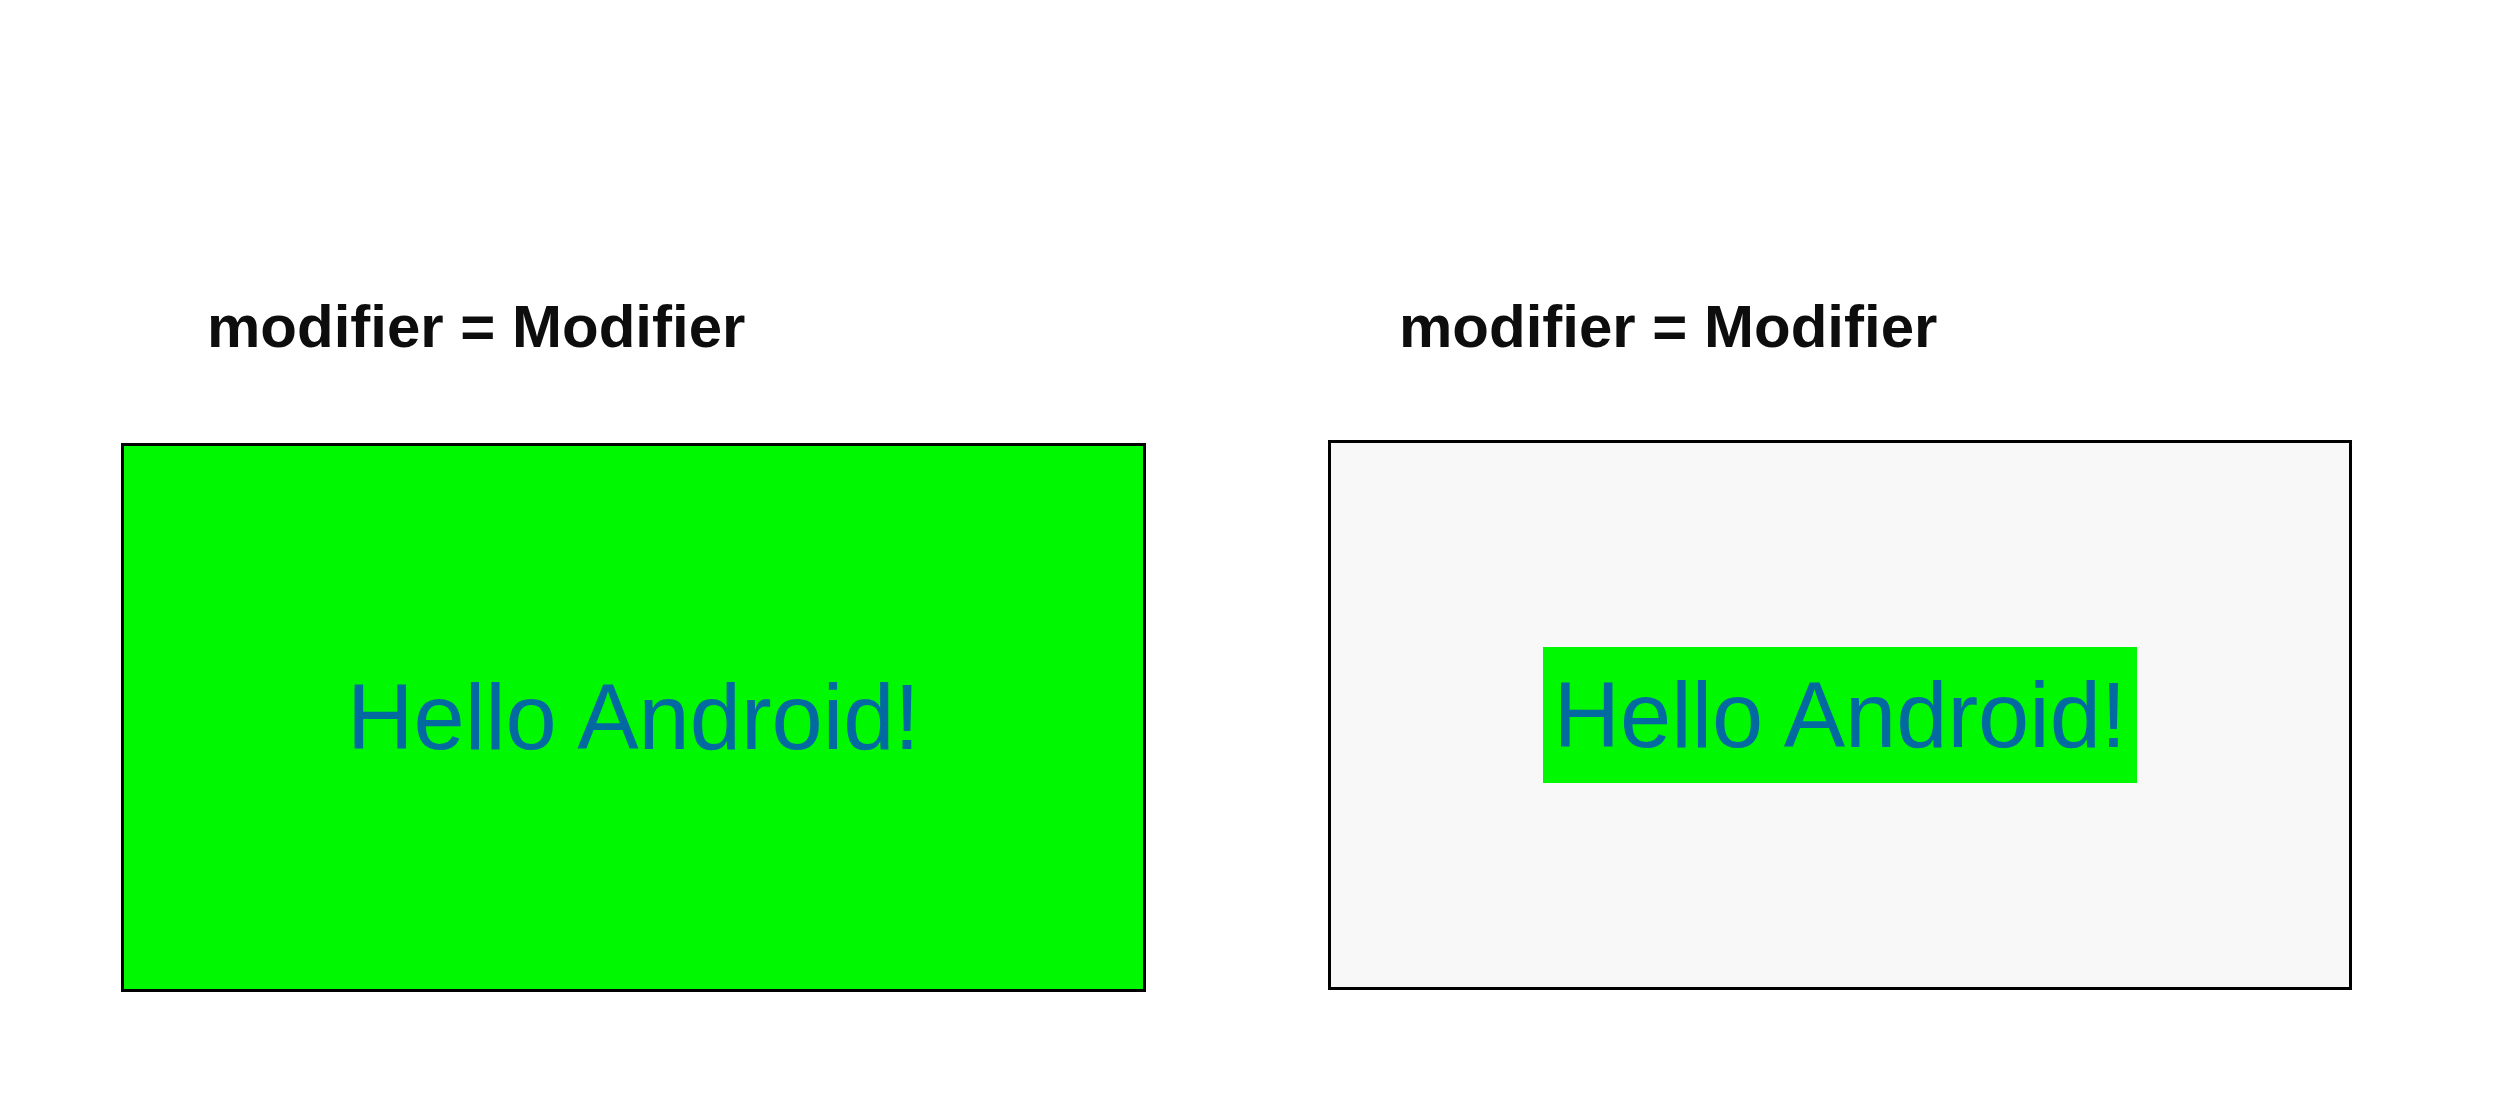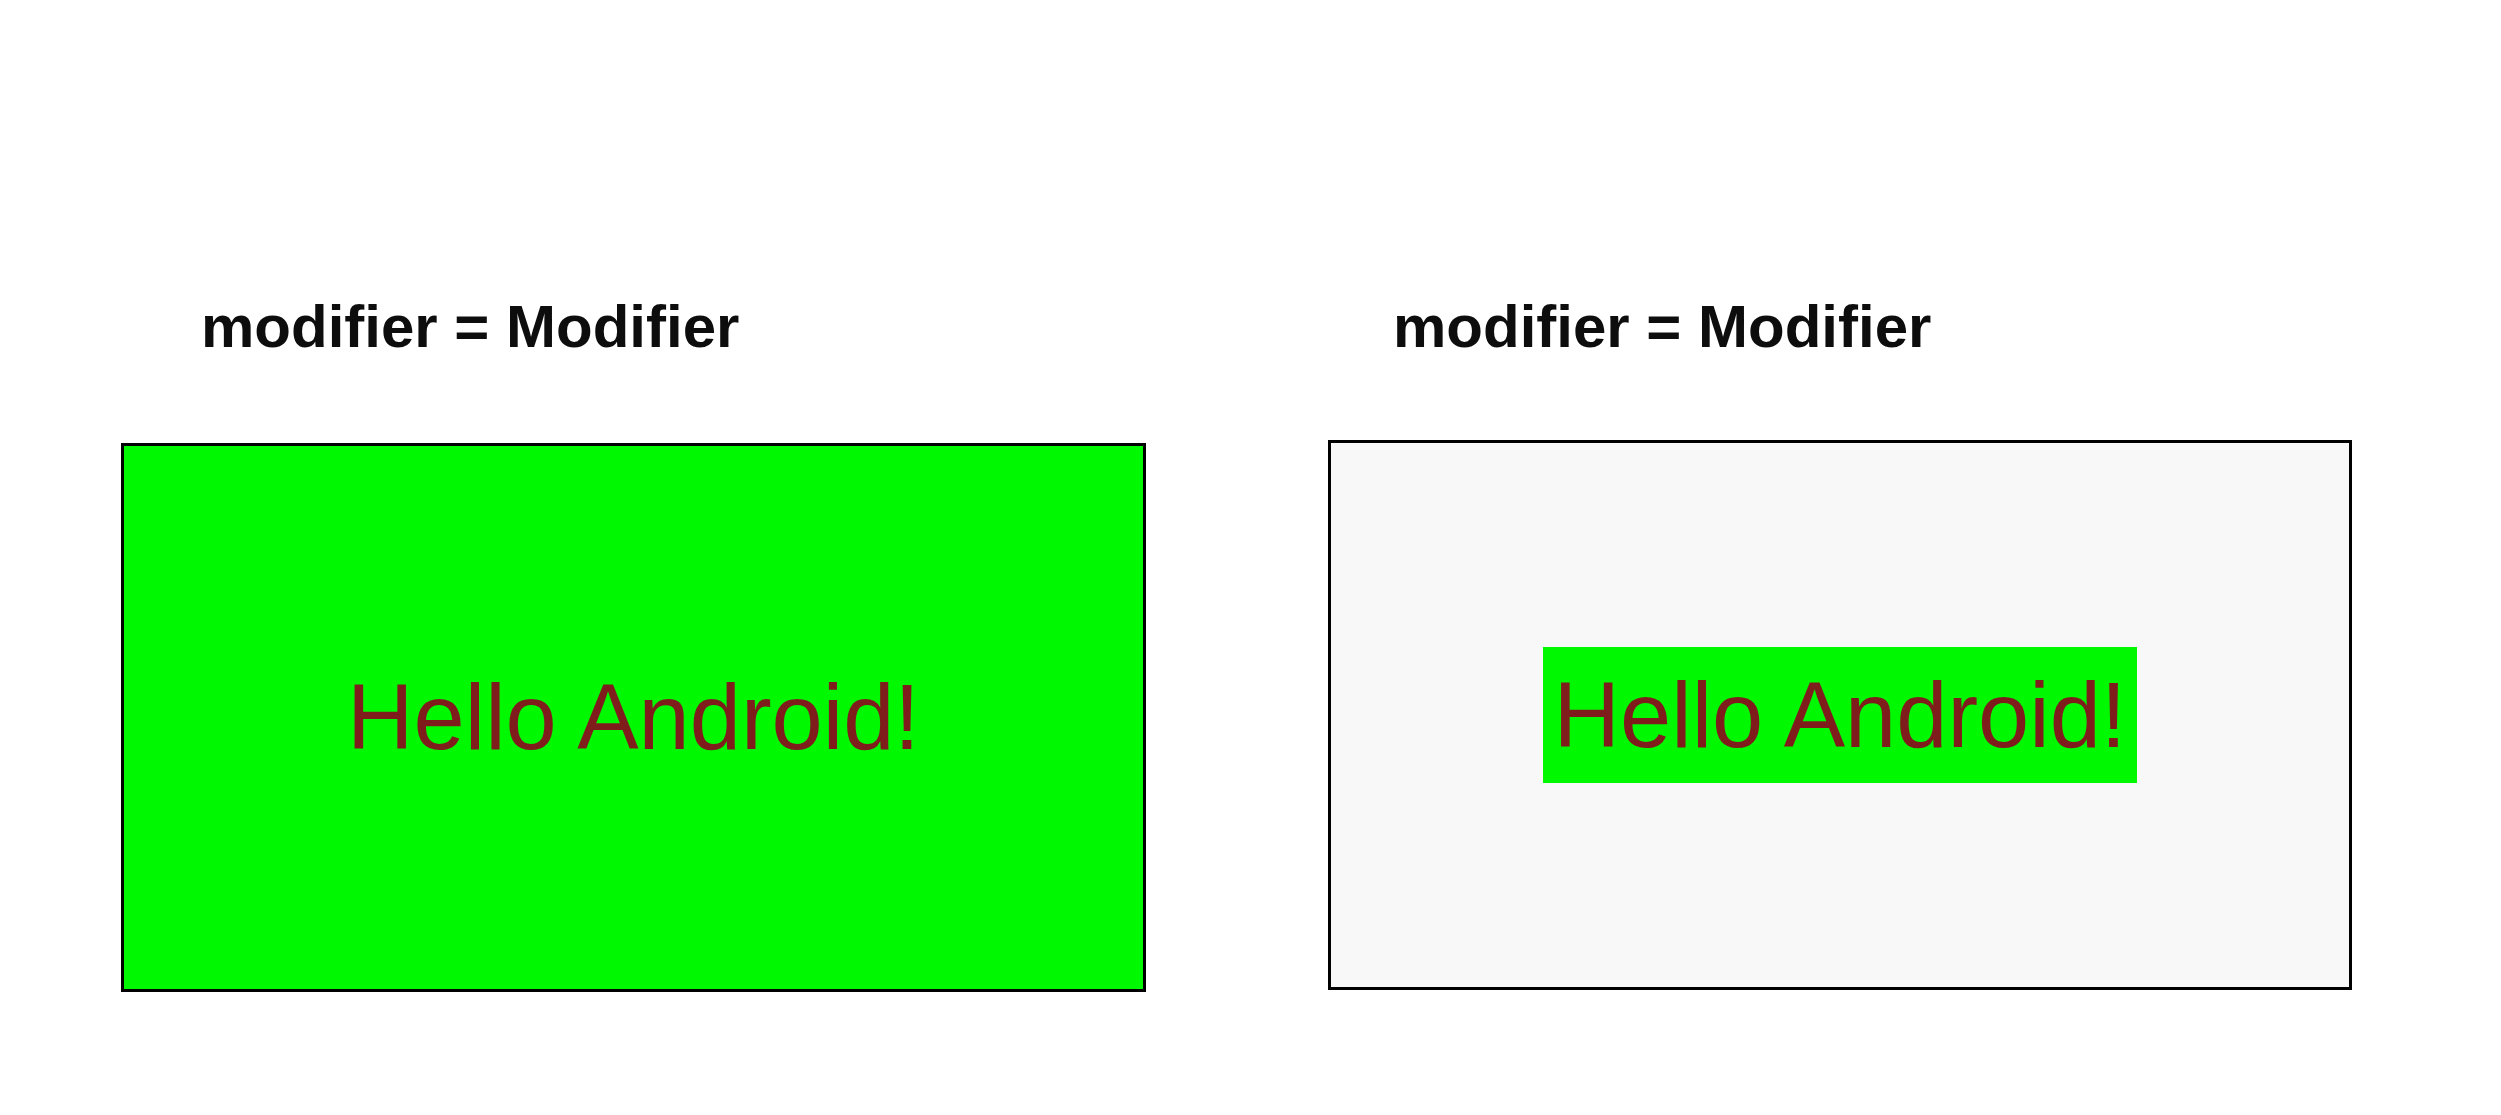--- a/index.html
+++ b/index.html
@@ -16,21 +16,21 @@
   .code-block {
     position: absolute;
     top: 112px;
     font-size: 60px;
     font-weight: bold;
     line-height: 86px;
     white-space: pre;
   }
   .code-block.left  { left: 201px; }
   .code-block.right { left: 1393px; }
-  .code-line         { color: #0d0d0d; }
+  .code-line         { color: #0d0d0d; margin-left: 6px; }
   .code-line.indent  { padding-left: 197px; }
   .code-line.c-blue  { color: #1b41e8; }
   .code-line.c-red   { color: #f5330e; }
 
   
   .preview-box {
     position: absolute;
     box-sizing: border-box;
     border: 3px solid #000000;
     display: flex;
@@ -43,21 +43,21 @@
     background: #00f800;
   }
   .preview-box.gray-bg {
     left: 1328px; top: 440px;
     width: 1024px; height: 550px;
     background: #f8f8f8;
   }
   .hello-text {
     font-size: 92px;
     font-weight: normal;
-    color: #7f1d1d;
+    color: #0369a1;
     white-space: nowrap;
   }
   .green-highlight {
     display: inline-block;
     background: #00f800;
     line-height: 108px;
     padding: 14px 11px;
   }
 </style>
 </head>

